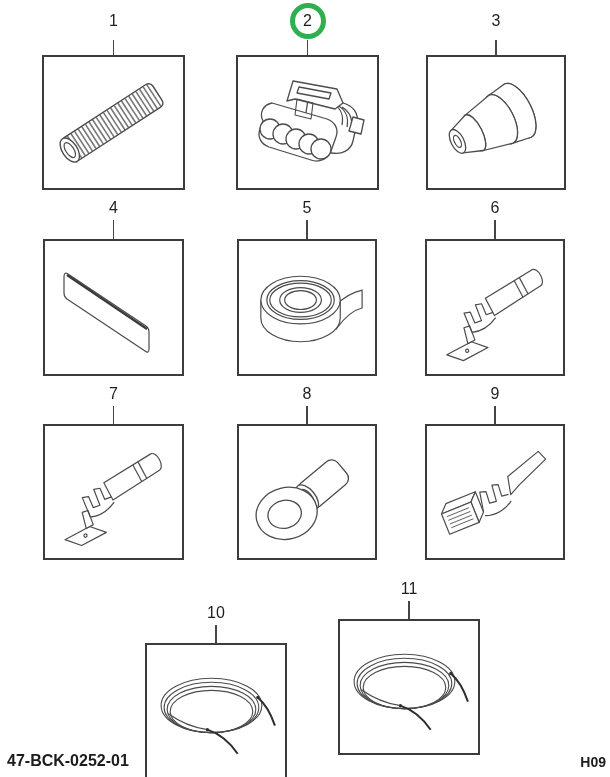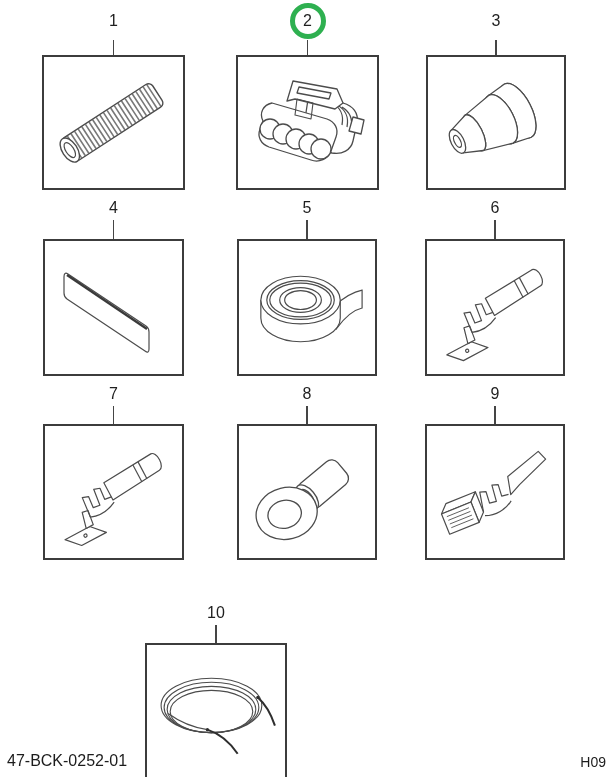--- a/index.html
+++ b/index.html
@@ -26,20 +26,21 @@
     flex:0 0 auto;
   }
   .r1 .box{height:135px;}
   .r2 .box{height:137px;}
   .r3 .box{height:136px;}
   .r4 .box{height:136px;}
   .box svg{display:block;width:100%;height:100%;}
   .code{
     position:absolute;color:#1c1c1c;
     font-family:"Liberation Sans", sans-serif;
+    font-weight:bold;
   }
   .code-left{left:7px;top:752px;font-size:16px;}
   .code-right{right:4px;top:754px;font-size:14px;}
   .defs-holder{position:absolute;width:0;height:0;overflow:hidden;}
 </style>
 </head>
 <body>
 
 <div class="sheet">
 
@@ -269,17 +270,28 @@
       <span class="num">10</span>
     </div>
     <div class="leader"></div>
     <div class="box">
       <svg viewBox="0 0 137 131">
           <use href="#sym-coil"></use>
         </svg>
     </div>
   </div>
 
+  <div class="cell r4" style="left:338px;top:577px;width:142px;height:178px;">
+    <div class="callout">
+      <span class="num">11</span>
+    </div>
+    <div class="leader"></div>
+    <div class="box">
+      <svg viewBox="0 0 137 131">
+          <use href="#sym-coil"></use>
+        </svg>
+    </div>
+  </div>
 
   <div class="code code-left">47-BCK-0252-01</div>
   <div class="code code-right">H09</div>
 
 </div>
 
 </body></html>

